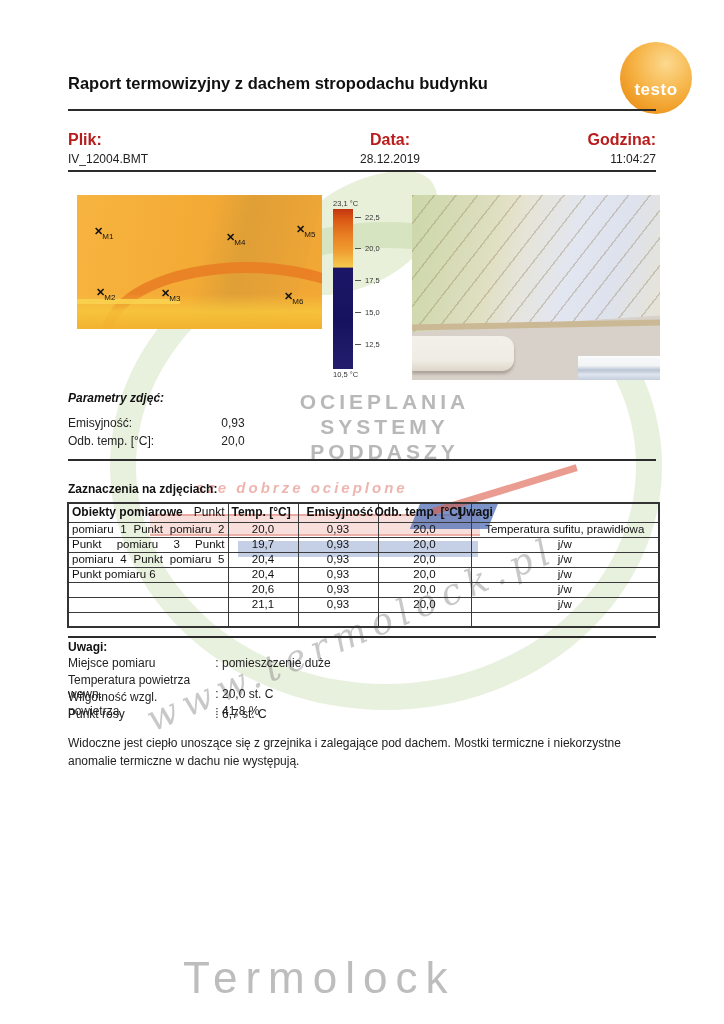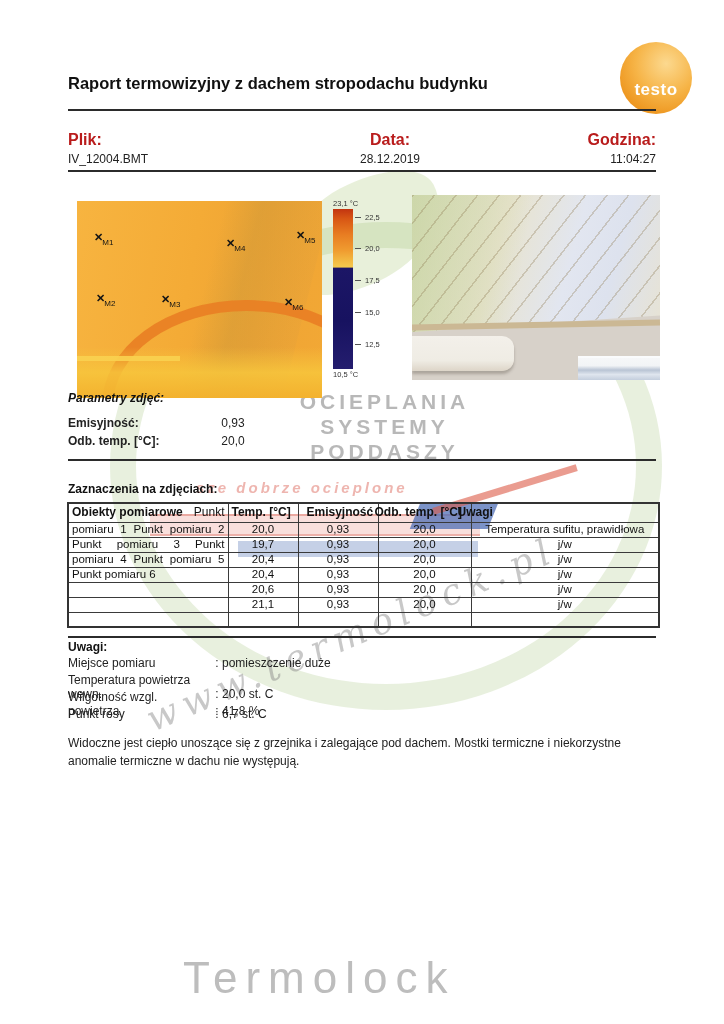--- a/index.html
+++ b/index.html
@@ -44,21 +44,21 @@
   .rule-thin { height:1.6px; }
 
   .fi-label { font-size:16px; font-weight:700; color:#b91c1c; }
   .fi-value { font-size:12px; color:#222; }
   .fi-plik   { position:absolute; left:68px;  top:131px; }
   .fi-data   { position:absolute; left:300px; top:131px; width:180px; text-align:center; }
   .fi-god    { position:absolute; left:476px; top:131px; width:180px; text-align:right; }
   .fi-col div:last-child { margin-top:3px; }
 
   
-  .thermal { position:absolute; left:77px; top:201px; width:245px; height:197px;
+  .thermal { position:absolute; left:77px; top:195px; width:245px; height:134px;
     background:linear-gradient(100deg, #f7b440 0%, #f4ab36 45%, #efa434 70%, #f2a835 100%);
     overflow:hidden; }
   .t-band { position:absolute; left:50%; top:-20%; width:42%; height:150%;
     background:linear-gradient(90deg, rgba(180,140,50,0) 0%, rgba(186,146,58,0.30) 35%, rgba(222,158,60,0.22) 100%);
     transform:rotate(14deg); }
   .t-arc { position:absolute; right:-28%; bottom:-58%; width:118%; height:108%;
     border-radius:50%; border:11px solid rgba(233,126,36,0.9); }
   .t-bottom { position:absolute; left:0; bottom:0; width:100%; height:26%;
     background:linear-gradient(180deg, rgba(248,205,70,0) 0%, rgba(247,198,60,0.85) 50%, rgba(243,178,46,0.95) 100%); }
   .t-strip { position:absolute; left:0; bottom:19%; width:42%; height:5px;
@@ -91,21 +91,21 @@
   .ph-ac { position:absolute; left:0; top:76%; width:41%; height:19%;
     background:linear-gradient(180deg, #f3f0ea 0%, #efece4 70%, #ddd5c8 100%);
     border-radius:0 12px 12px 0; box-shadow:0 3px 3px rgba(90,80,70,0.35); }
   .ph-blind { position:absolute; right:0; bottom:0; width:33%; height:13%;
     background:linear-gradient(180deg, #f6f7f8 0%, #f2f4f6 35%, #b9c4d4 55%, #dfe5ee 75%, #c4cedd 100%);
     border-top:2px solid #fafbfc; }
 
   
   .sec-label { position:absolute; left:68px; font-size:12px; font-weight:700; color:#111; }
   .param-row { position:absolute; left:68px; font-size:12px; color:#222; }
-  .param-row .pl { display:inline-block; width:150px; font-weight:700; }
+  .param-row .pl { display:inline-block; width:150px; font-weight:400; }
 
   
   .mtable { position:absolute; left:67px; top:502px; width:591px; border-collapse:collapse;
     font-size:11.5px; color:#111; table-layout:fixed;padding-left:38px; }
   .mtable td, .mtable th { border:1px solid #3a3a3a; padding:0 3px; height:15px; line-height:13px;
     overflow:visible; white-space:nowrap; }
   .mtable { border:2px solid #333; }
   .mtable th { font-weight:700; height:19px; text-align:left; font-size:12px; }
   .th-just { display:flex; justify-content:space-between; align-items:center; }
   .th-just .reg { font-weight:400; }

